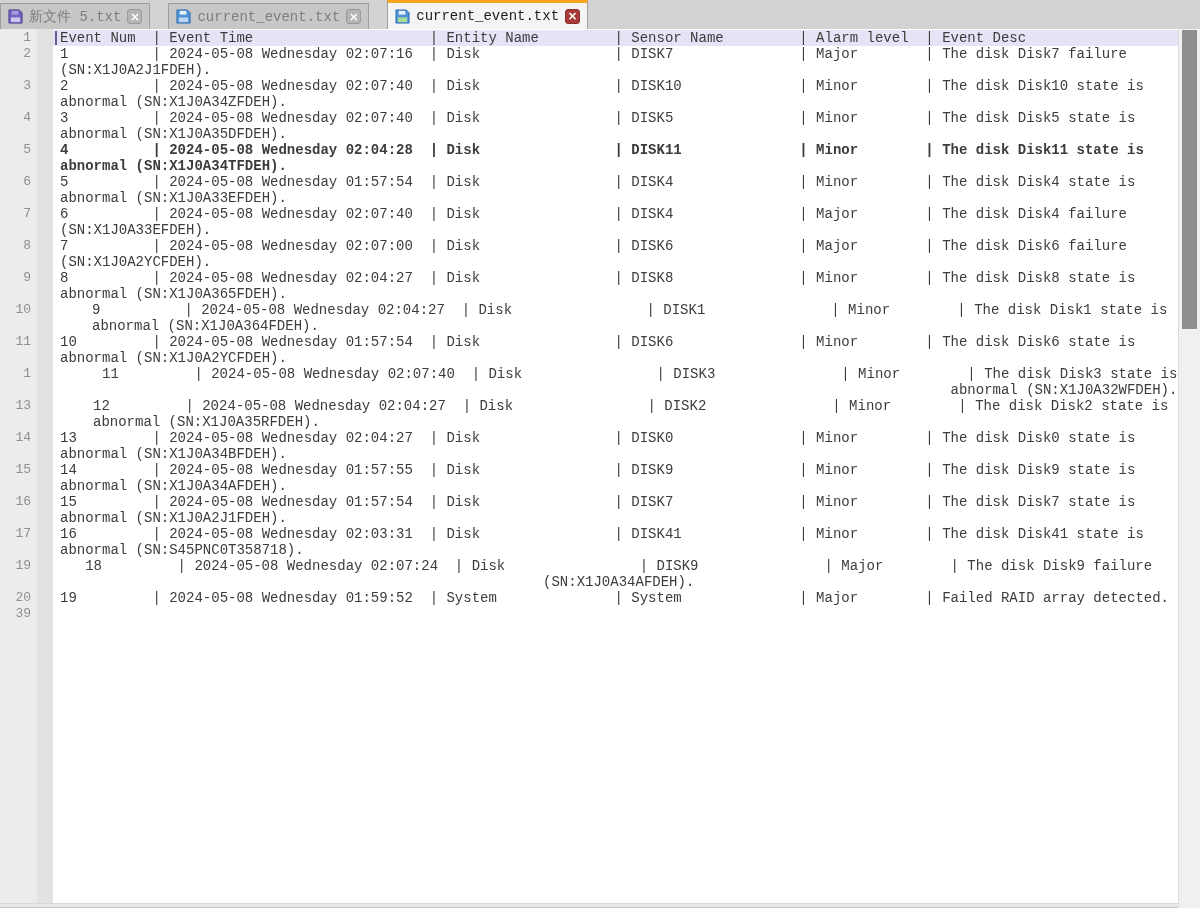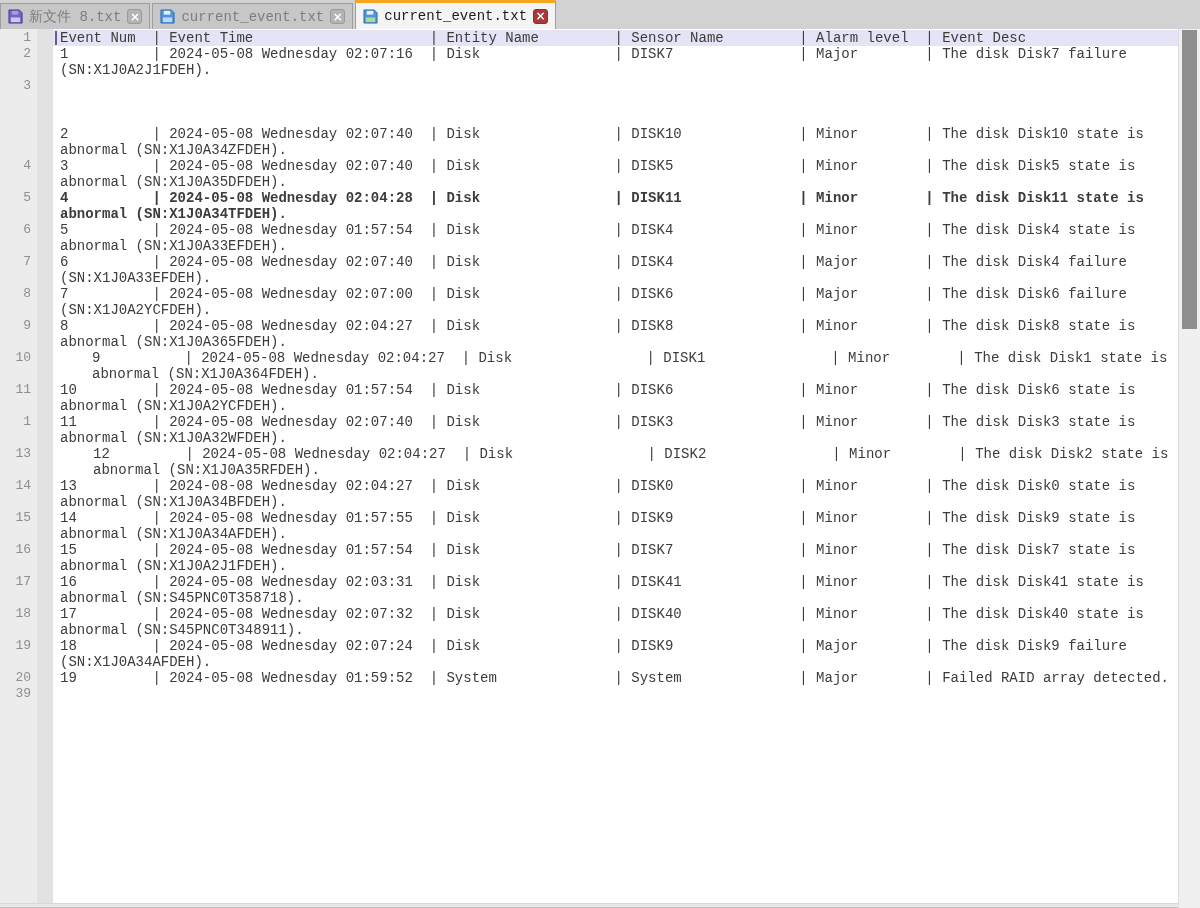--- a/index.html
+++ b/index.html
@@ -7,21 +7,21 @@
               font-family:"Liberation Mono","DejaVu Sans Mono",monospace; }
   .window { position:relative; width:1200px; height:908px; background:#fff; }
 
   
   .tabbar { height:29px; background:var(--tabbar-bg,#d2d2d2);
             display:flex; align-items:flex-end; }
   .tab { height:26px; display:flex; align-items:center; gap:6px;
          padding:0 7px; background:var(--inactive-tab-bg,#c7c7c7);
          border:1px solid #9e9e9e; border-bottom:none; cursor:default;
          font-size:14px; color:#7d7d7d; white-space:nowrap; }
-  .tab + .tab { margin-left:2px; }
+  .tab + .tab { margin-left:18px; }
   .tab.active { height:29px; background:var(--active-tab-bg,#f4f4f4);
                 border-top:3px solid var(--accent,#f6a61f); color:#1c1c1c;
                 border-left:1px solid #9e9e9e; border-right:1px solid #9e9e9e; }
   .tab-label { line-height:1; }
   .closebox { width:15px; height:15px; border-radius:3px;
               background:#b4b4b4; border:1px solid #9a9a9a;
               display:flex; align-items:center; justify-content:center;
               color:#fff; font-size:12px; font-weight:bold; line-height:1;
               font-family:"DejaVu Sans",sans-serif; }
   .tab.active .closebox { background:var(--close-active,#a83a3a); border-color:#8d2f2f; }
@@ -65,21 +65,21 @@
   <div class="tabbar">
 
     <div class="tab">
       <span>
         <svg class="floppy-svg" width="15" height="15" viewBox="0 0 16 16">
           <path d="M1 1 h11 l3 3 v11 h-14 z" fill="#6f63c4" stroke="#463c86" stroke-width="1"></path>
           <rect x="4" y="2" width="7" height="4" fill="#a79ce0"></rect>
           <rect x="3" y="9" width="10" height="5" fill="#cdc6ee"></rect>
         </svg>
       </span>
-      <span class="tab-label">新文件 8.txt</span>
+      <span class="tab-label">新文件 5.txt</span>
       <span class="closebox">×</span>
     </div>
 
     <div class="tab">
       <span>
         <svg class="floppy-svg" width="15" height="15" viewBox="0 0 16 16">
           <path d="M1 1 h11 l3 3 v11 h-14 z" fill="#4f94d8" stroke="#2d6bb0" stroke-width="1"></path>
           <rect x="4" y="2" width="7" height="4" fill="#e8f1fa"></rect>
           <rect x="3" y="9" width="10" height="5" fill="#bcd8f0"></rect>
         </svg>
@@ -118,21 +118,21 @@
           <div class="ln">2</div>
           <div class="fold"></div>
           <div class="content-wrap">
             <div class="content" style="width: 133ch;">1          | 2024-05-08 Wednesday 02:07:16  | Disk                | DISK7               | Major        | The disk Disk7 failure (SN:X1J0A2J1FDEH).</div>
           </div>
         </div>
         <div class="row">
           <div class="ln">3</div>
           <div class="fold"></div>
           <div class="content-wrap">
-            <div class="content" style="width: 133ch; margin-top: 48px;">2          | 2024-05-08 Wednesday 02:07:40  | Disk                | DISK10              | Minor        | The disk Disk10 state is abnormal (SN:X1J0A34ZFDEH).</div>
+            <div class="content" style="width: 133ch;">2          | 2024-05-08 Wednesday 02:07:40  | Disk                | DISK10              | Minor        | The disk Disk10 state is abnormal (SN:X1J0A34ZFDEH).</div>
           </div>
         </div>
         <div class="row">
           <div class="ln">4</div>
           <div class="fold"></div>
           <div class="content-wrap">
             <div class="content" style="width: 133ch;">3          | 2024-05-08 Wednesday 02:07:40  | Disk                | DISK5               | Minor        | The disk Disk5 state is abnormal (SN:X1J0A35DFDEH).</div>
           </div>
         </div>
         <div class="row">
@@ -181,35 +181,35 @@
           <div class="ln">11</div>
           <div class="fold"></div>
           <div class="content-wrap">
             <div class="content" style="width: 133ch;">10         | 2024-05-08 Wednesday 01:57:54  | Disk                | DISK6               | Minor        | The disk Disk6 state is abnormal (SN:X1J0A2YCFDEH).</div>
           </div>
         </div>
         <div class="row">
           <div class="ln">1</div>
           <div class="fold"></div>
           <div class="content-wrap">
-            <div class="content" style="width: 133ch;">11         | 2024-05-08 Wednesday 02:07:40  | Disk                | DISK3               | Minor        | The disk Disk3 state is abnormal (SN:X1J0A32WFDEH).</div>
+            <div class="content" style="width: 133ch; text-align: right;">11         | 2024-05-08 Wednesday 02:07:40  | Disk                | DISK3               | Minor        | The disk Disk3 state is abnormal (SN:X1J0A32WFDEH).</div>
           </div>
         </div>
         <div class="row">
           <div class="ln">13</div>
           <div class="fold"></div>
           <div class="content-wrap">
             <div class="content" style="width: 133ch; margin-left: 40px;">12         | 2024-05-08 Wednesday 02:04:27  | Disk                | DISK2               | Minor        | The disk Disk2 state is abnormal (SN:X1J0A35RFDEH).</div>
           </div>
         </div>
         <div class="row">
           <div class="ln">14</div>
           <div class="fold"></div>
           <div class="content-wrap">
-            <div class="content" style="width: 133ch;">13         | 2024-08-08 Wednesday 02:04:27  | Disk                | DISK0               | Minor        | The disk Disk0 state is abnormal (SN:X1J0A34BFDEH).</div>
+            <div class="content" style="width: 133ch;">13         | 2024-05-08 Wednesday 02:04:27  | Disk                | DISK0               | Minor        | The disk Disk0 state is abnormal (SN:X1J0A34BFDEH).</div>
           </div>
         </div>
         <div class="row">
           <div class="ln">15</div>
           <div class="fold"></div>
           <div class="content-wrap">
             <div class="content" style="width: 133ch;">14         | 2024-05-08 Wednesday 01:57:55  | Disk                | DISK9               | Minor        | The disk Disk9 state is abnormal (SN:X1J0A34AFDEH).</div>
           </div>
         </div>
         <div class="row">
@@ -220,31 +220,24 @@
           </div>
         </div>
         <div class="row">
           <div class="ln">17</div>
           <div class="fold"></div>
           <div class="content-wrap">
             <div class="content" style="width: 133ch;">16         | 2024-05-08 Wednesday 02:03:31  | Disk                | DISK41              | Minor        | The disk Disk41 state is abnormal (SN:S45PNC0T358718).</div>
           </div>
         </div>
         <div class="row">
-          <div class="ln">18</div>
-          <div class="fold"></div>
-          <div class="content-wrap">
-            <div class="content" style="width: 133ch;">17         | 2024-05-08 Wednesday 02:07:32  | Disk                | DISK40              | Minor        | The disk Disk40 state is abnormal (SN:S45PNC0T348911).</div>
-          </div>
-        </div>
-        <div class="row">
           <div class="ln">19</div>
           <div class="fold"></div>
           <div class="content-wrap">
-            <div class="content" style="width: 133ch;">18         | 2024-05-08 Wednesday 02:07:24  | Disk                | DISK9               | Major        | The disk Disk9 failure (SN:X1J0A34AFDEH).</div>
+            <div class="content" style="width: 133ch; text-align: center;">18         | 2024-05-08 Wednesday 02:07:24  | Disk                | DISK9               | Major        | The disk Disk9 failure (SN:X1J0A34AFDEH).</div>
           </div>
         </div>
         <div class="row">
           <div class="ln">20</div>
           <div class="fold"></div>
           <div class="content-wrap">
             <div class="content" style="width: 133ch;">19         | 2024-05-08 Wednesday 01:59:52  | System              | System              | Major        | Failed RAID array detected.</div>
           </div>
         </div>
         <div class="row">

